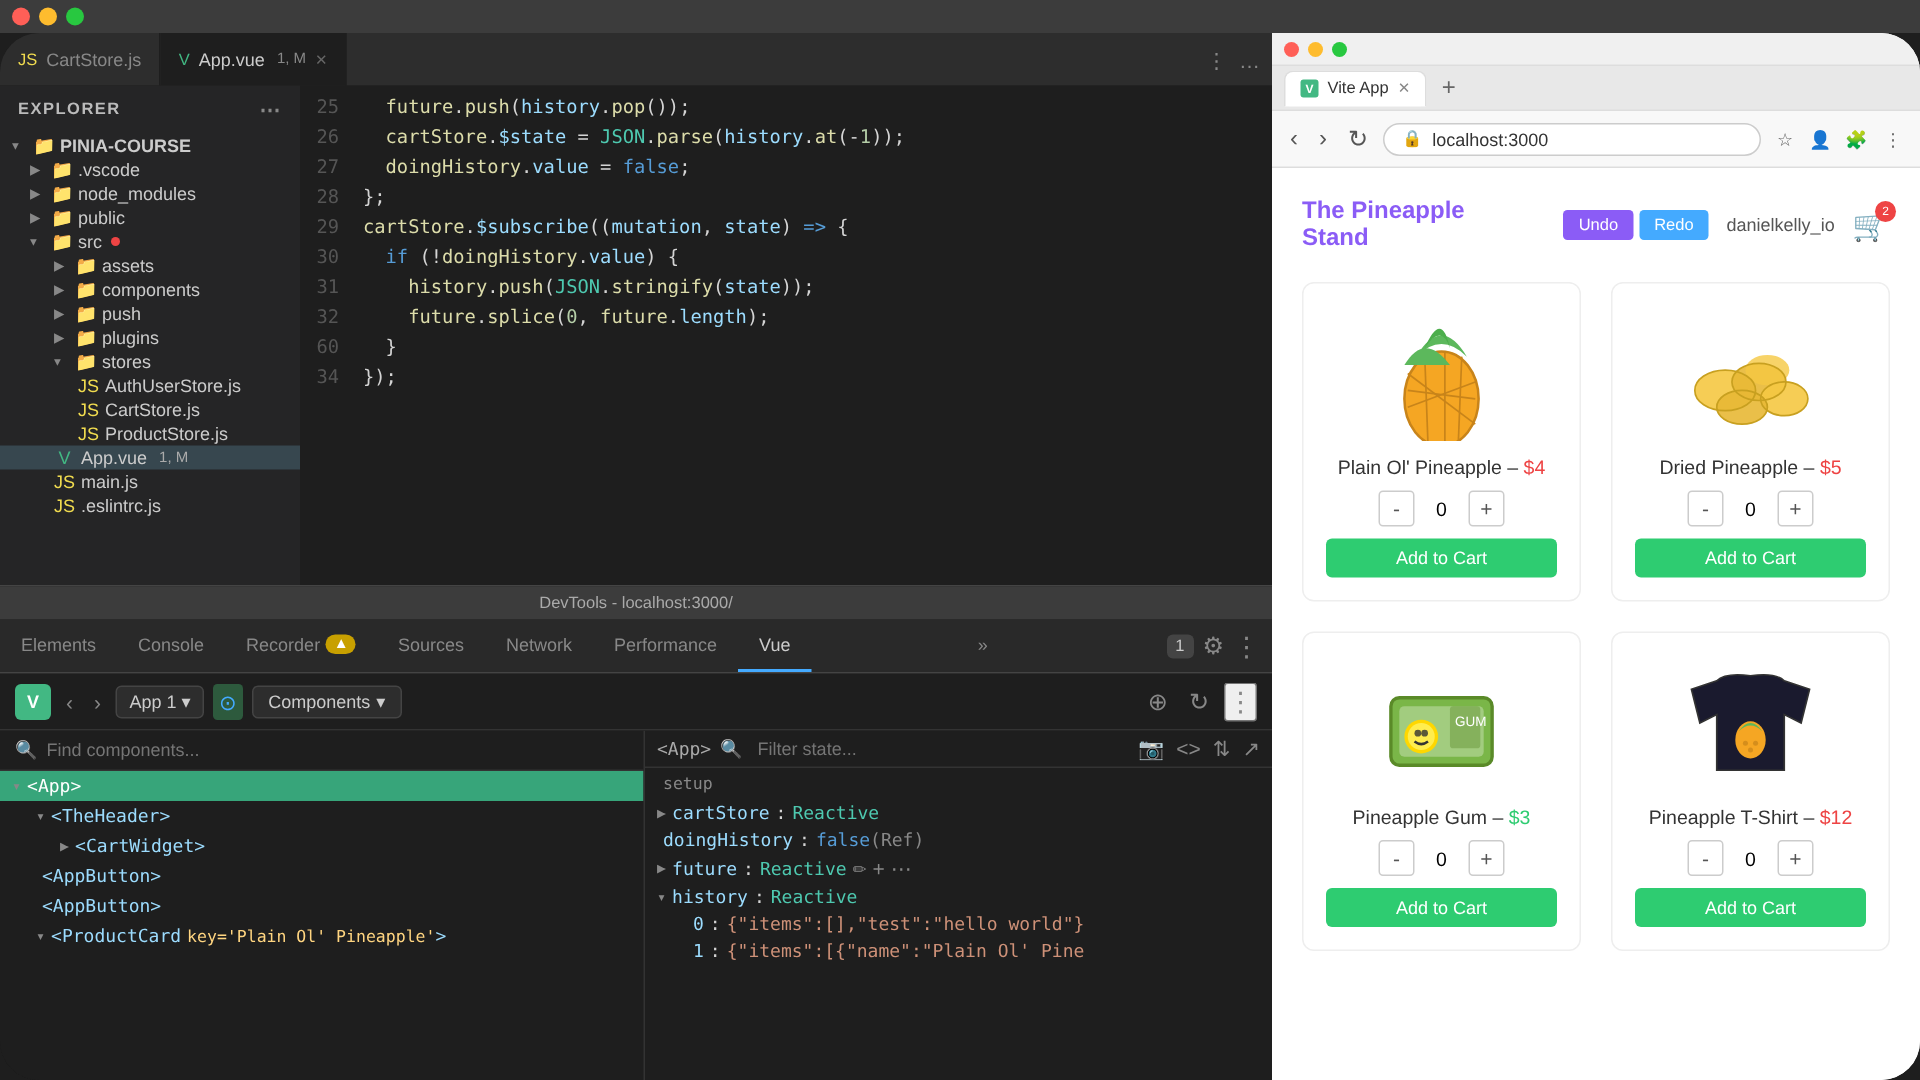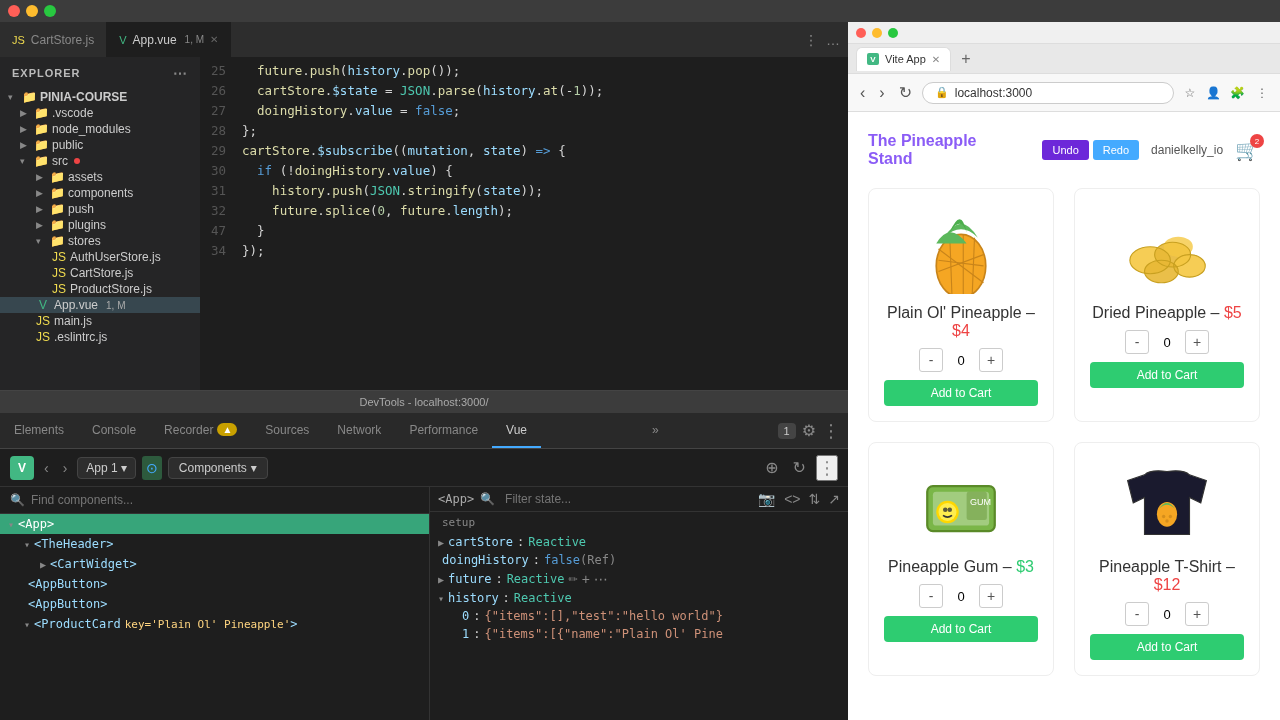--- a/index.html
+++ b/index.html
@@ -15,21 +15,21 @@
       flex-shrink: 0;
     }
     .window-controls { display: flex; gap: 6px; }
     .window-btn { width: 12px; height: 12px; border-radius: 50%; }
     .btn-red { background: #ff5f57; }
     .btn-yellow { background: #febc2e; }
     .btn-green { background: #28c840; }
     .window-title { flex: 1; text-align: center; font-size: 11px; color: #aaa; }
 
     
-    .main-layout { display: flex; flex: 1; overflow: hidden; }
+    .main-layout { display: flex; flex: 1; overflow: hidden; border-radius: 26px; }
 
     
     .vscode-panel { width: 848px; display: flex; flex-direction: column; background: #1e1e1e; flex-shrink: 0; }
 
     
     .tab-bar { background: #2d2d2d; height: 35px; display: flex; align-items: stretch; flex-shrink: 0; }
     .tab { display: flex; align-items: center; padding: 0 12px; gap: 6px; font-size: 12px; color: #888; cursor: pointer; border-right: 1px solid #1e1e1e; }
     .tab.active { background: #1e1e1e; color: #ccc; }
     .tab-icon { font-size: 11px; }
     .tab-close { font-size: 10px; color: #666; }
@@ -127,28 +127,28 @@
     .browser-tab-new { background: none; border: none; color: #666; cursor: pointer; font-size: 16px; padding: 0 6px; }
 
     
     .app-content { flex: 1; overflow-y: auto; background: #fff; padding: 20px; }
     .app-header { display: flex; align-items: center; justify-content: space-between; margin-bottom: 20px; }
     .app-title { font-size: 16px; font-weight: bold; color: #8b5cf6; }
     .app-username { font-size: 12px; color: #555; }
     .cart-icon { position: relative; font-size: 20px; color: #333; cursor: pointer; }
     .cart-badge { position: absolute; top: -4px; right: -4px; background: #e44; color: white; border-radius: 50%; width: 14px; height: 14px; font-size: 8px; display: flex; align-items: center; justify-content: center; }
     .undo-redo { display: flex; gap: 4px; }
-    .undo-btn { background: #6d28d9; color: white; border: none; padding: 4px 10px; font-size: 11px; cursor: pointer; border-radius: 3px; margin-left: 36px; }
+    .undo-btn { background: #8b5cf6; color: white; border: none; padding: 4px 10px; font-size: 11px; cursor: pointer; border-radius: 3px; margin-left: 36px; }
     .redo-btn { background: #4af; color: white; border: none; padding: 4px 10px; font-size: 11px; cursor: pointer; border-radius: 3px; }
 
     .products-grid { display: grid; grid-template-columns: 1fr 1fr; gap: 20px; }
     .product-card { border: 1px solid #eee; border-radius: 8px; padding: 15px; text-align: center; }
     .product-img { width: 120px; height: 90px; margin: 0 auto 10px; display: flex; align-items: center; justify-content: center; }
     .product-img svg { width: 100%; height: 100%; }
-    .product-name { font-size: 16px; font-weight: 500; color: #333; margin-bottom: 8px; }
+    .product-name { font-size: 13px; font-weight: 500; color: #333; margin-bottom: 8px; }
     .product-controls { display: flex; align-items: center; justify-content: center; gap: 8px; margin-bottom: 8px; }
     .qty-btn { width: 24px; height: 24px; border: 1px solid #ccc; background: none; cursor: pointer; font-size: 14px; border-radius: 3px; color: #555; display: flex; align-items: center; justify-content: center; }
     .qty-val { font-size: 13px; min-width: 20px; text-align: center; }
     .add-cart-btn { background: #2ecc71; color: white; border: none; padding: 6px 16px; border-radius: 4px; font-size: 12px; cursor: pointer; width: 100%; }
 
     .state-row { display: flex; align-items: center; padding: 2px 8px; font-size: 12px; font-family: monospace; }
   </style>
 </head>
 <body>
 
@@ -295,21 +295,21 @@
           </div>
           <div class="code-line">
             <span class="line-num">31</span>
             <span class="line-code"><span class="fn">    history</span><span class="op">.</span><span class="fn">push</span><span class="op">(</span><span class="cls">JSON</span><span class="op">.</span><span class="fn">stringify</span><span class="op">(</span><span class="prop">state</span><span class="op">));</span></span>
           </div>
           <div class="code-line">
             <span class="line-num">32</span>
             <span class="line-code"><span class="fn">    future</span><span class="op">.</span><span class="fn">splice</span><span class="op">(</span><span class="num">0</span><span class="op">, </span><span class="fn">future</span><span class="op">.</span><span class="prop">length</span><span class="op">);</span></span>
           </div>
           <div class="code-line">
-            <span class="line-num">47</span>
+            <span class="line-num">60</span>
             <span class="line-code"><span class="op">  }</span></span>
           </div>
           <div class="code-line">
             <span class="line-num">34</span>
             <span class="line-code"><span class="op">});</span></span>
           </div>
         </div>
       </div>
     </div>
 

